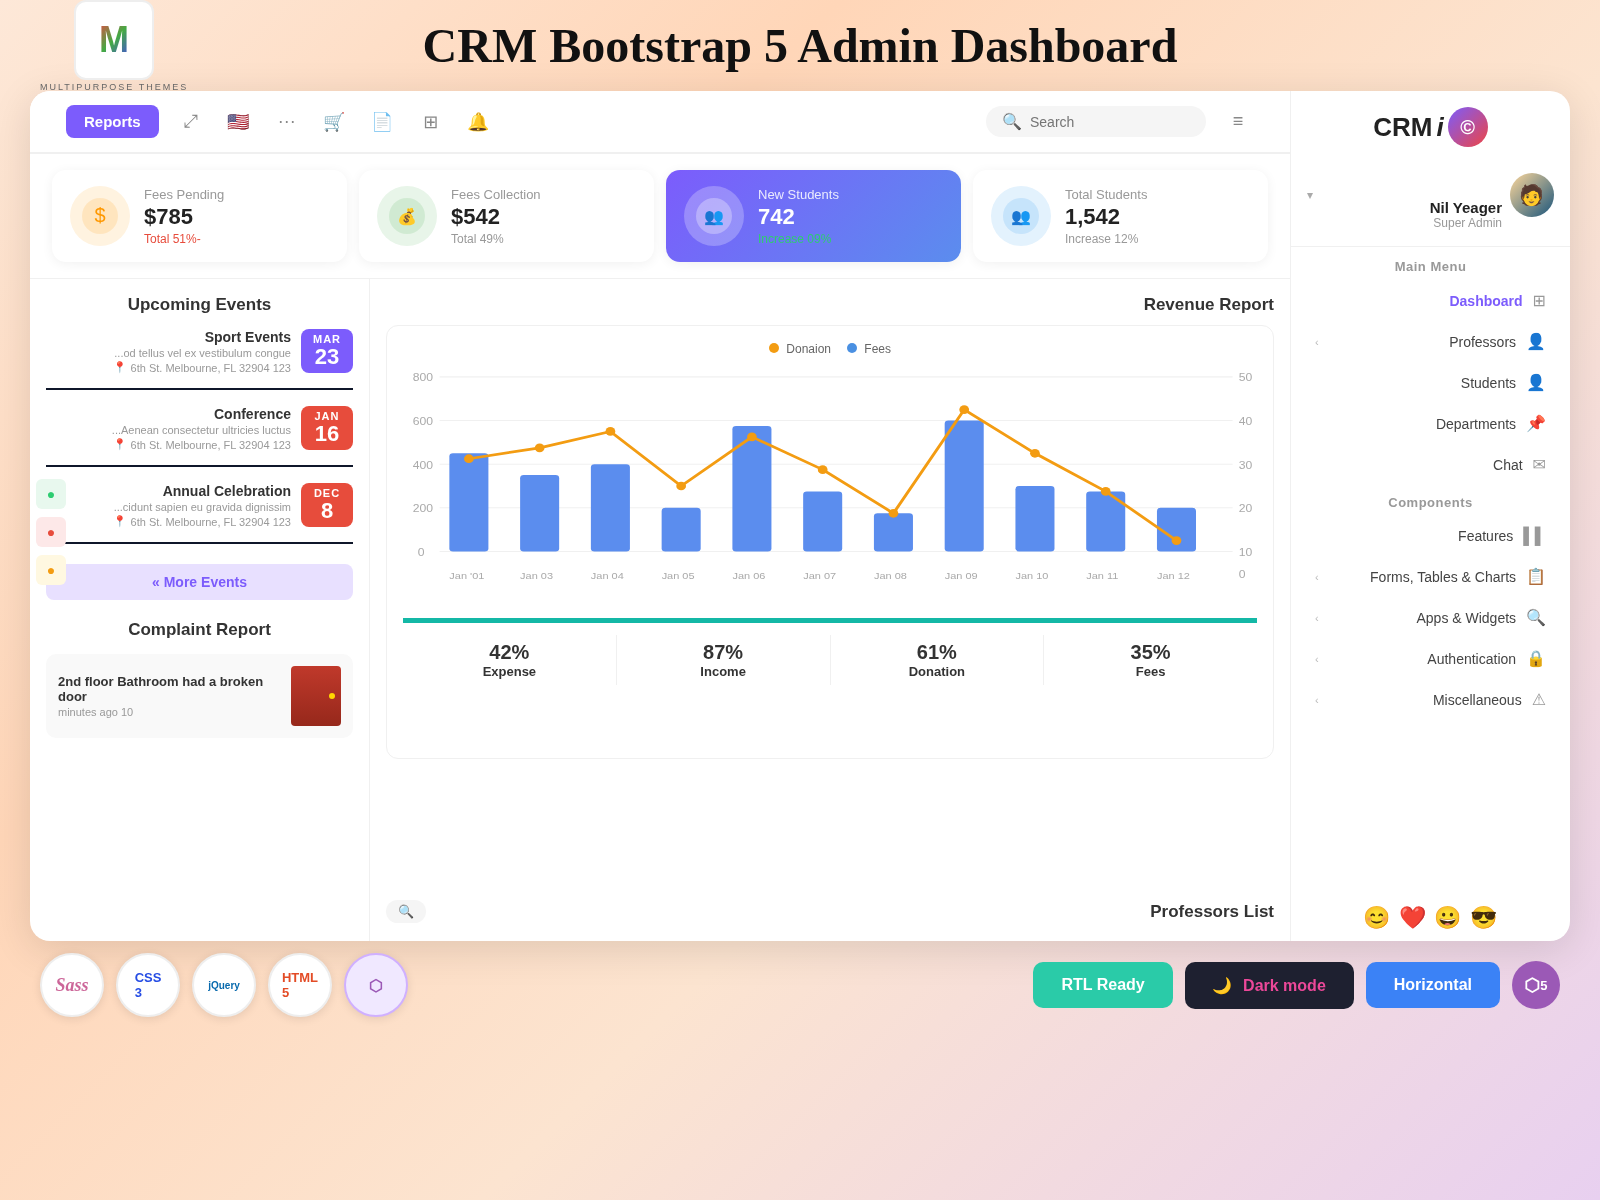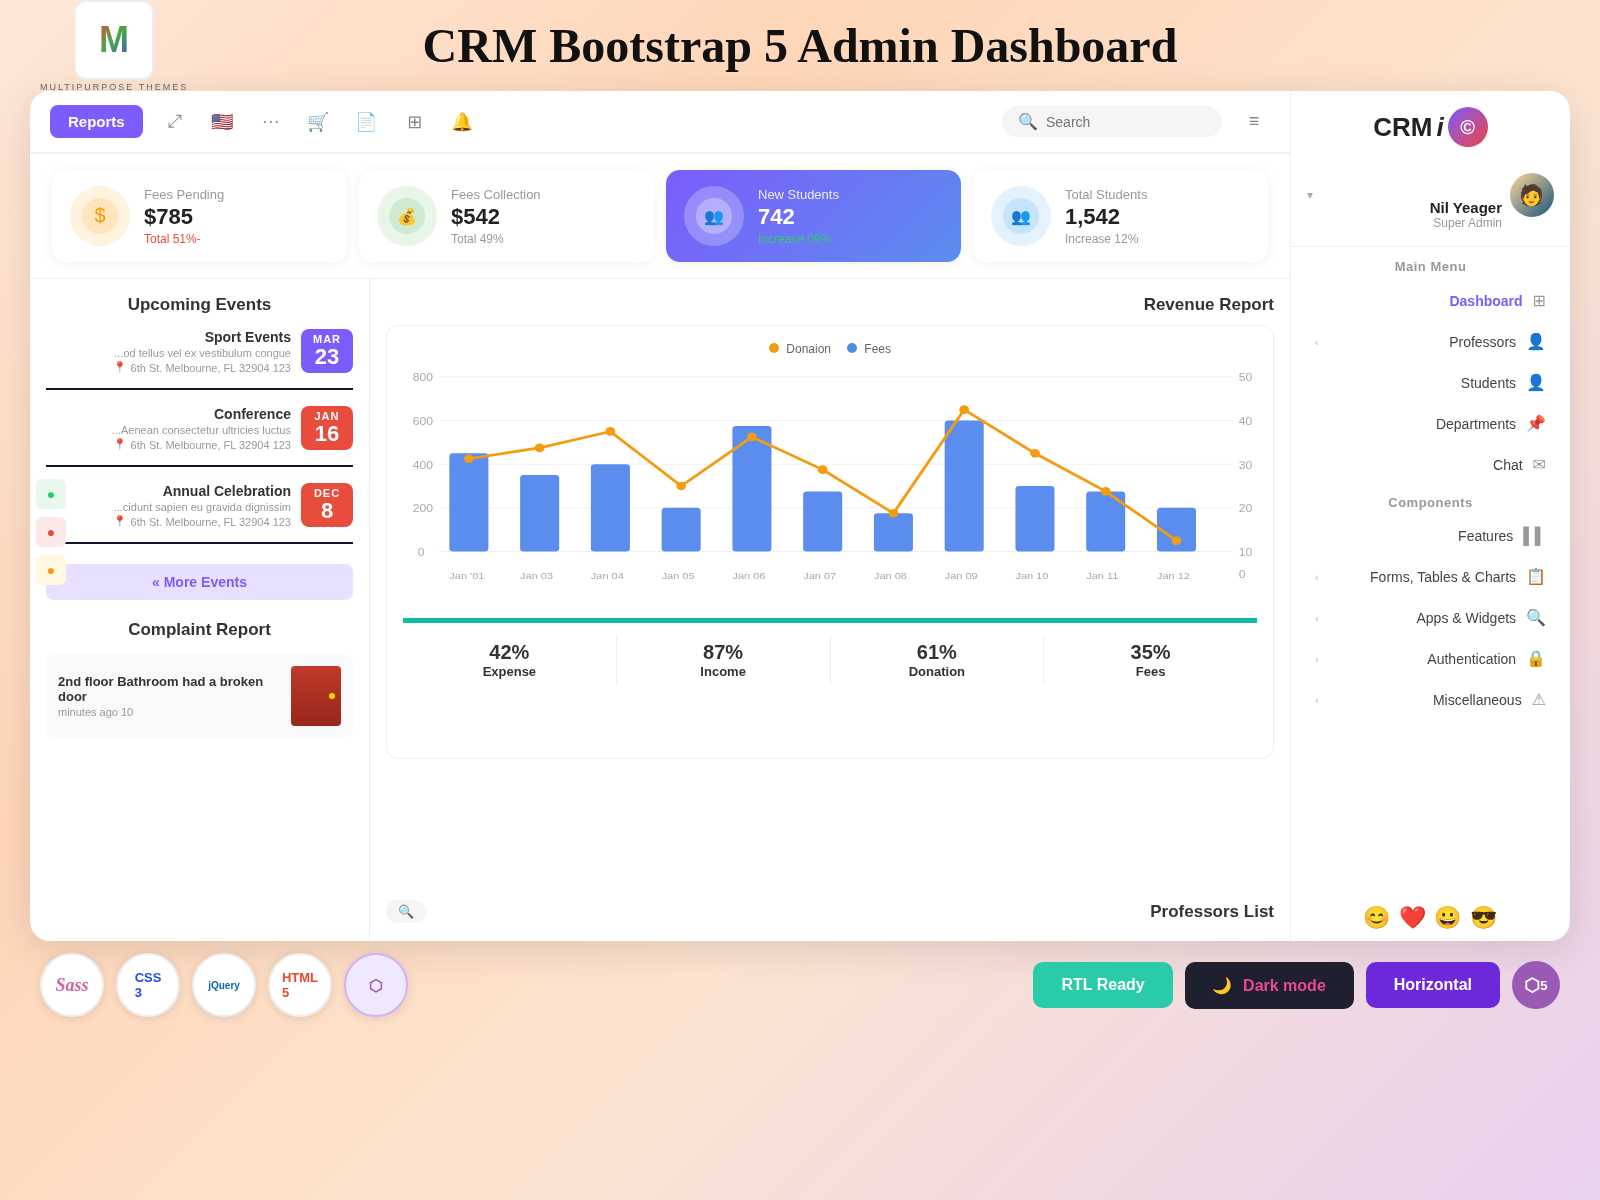--- a/index.html
+++ b/index.html
@@ -73,21 +73,21 @@
       overflow: hidden;
       display: flex;
       min-height: 850px;
       box-shadow: 0 8px 40px rgba(0,0,0,0.12);
     }
 
     
     .topbar {
       background: white;
       border-bottom: 1px solid #f0f0f0;
-      padding: 14px 20px;
+      padding: 14px 36px;
       display: flex;
       align-items: center;
       gap: 16px;
       flex: 1;
     }
 
     .btn-reports {
       background: #7c5cfc;
       color: white;
       border: none;
@@ -564,21 +564,21 @@
     .f-btn {
       padding: 14px 28px;
       border-radius: 10px;
       font-size: 16px;
       font-weight: 700;
       border: none;
       cursor: pointer;
     }
     .f-rtl { background: #2acba8; color: white; }
     .f-dark { background: #1e2030; color: #ec4899; }
-    .f-horiz { background: #6d28d9; color: white; }
+    .f-horiz { background: #3b82f6; color: white; }
     .f-5 {
       background: #9b59b6;
       color: white;
       border-radius: 50%;
       width: 48px;
       height: 48px;
       display: flex;
       align-items: center;
       justify-content: center;
       padding: 0;

